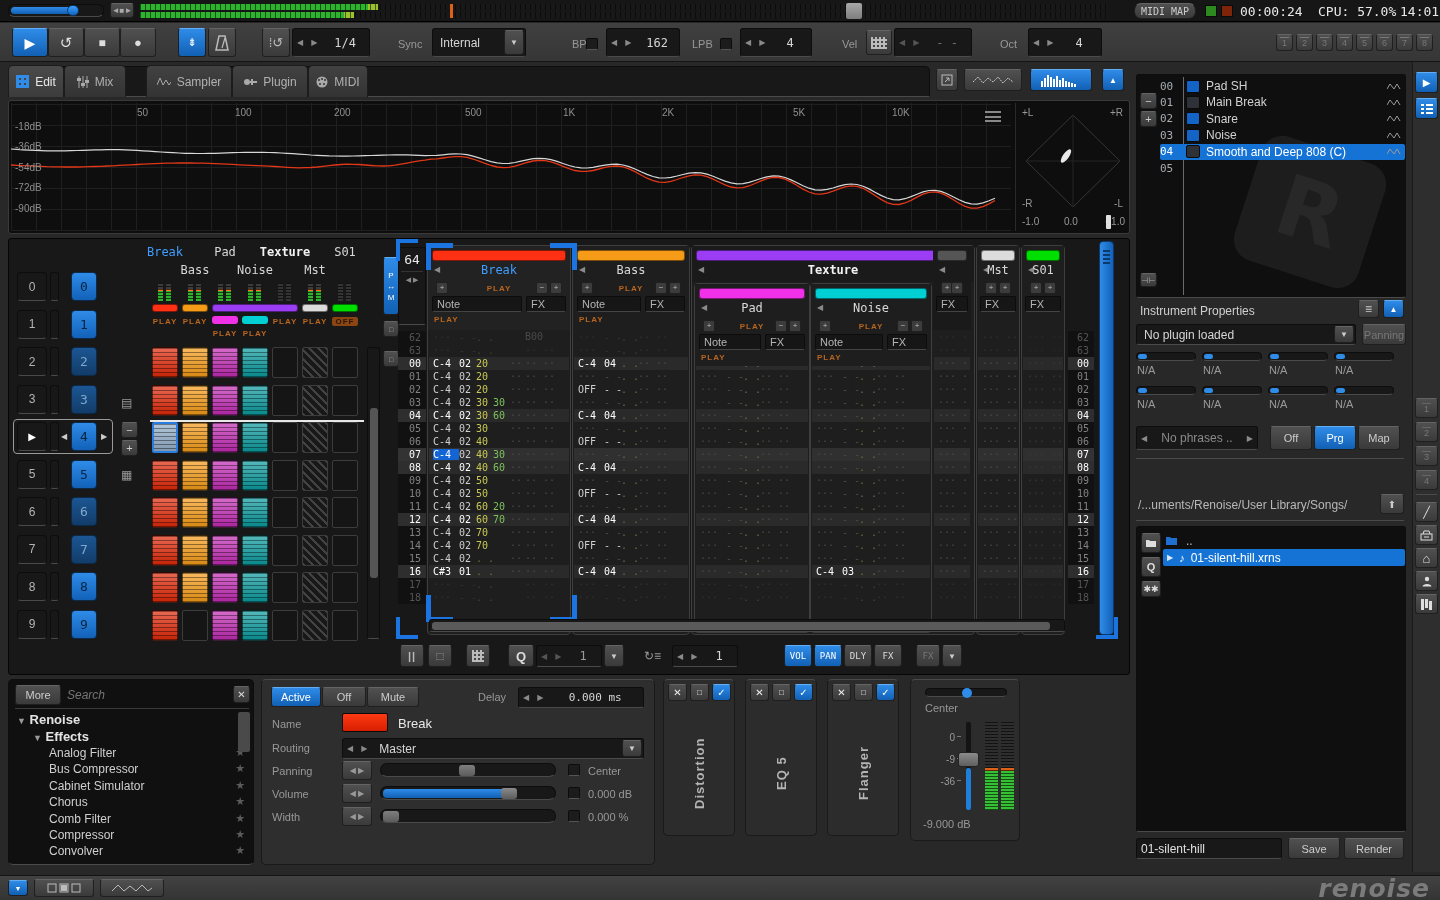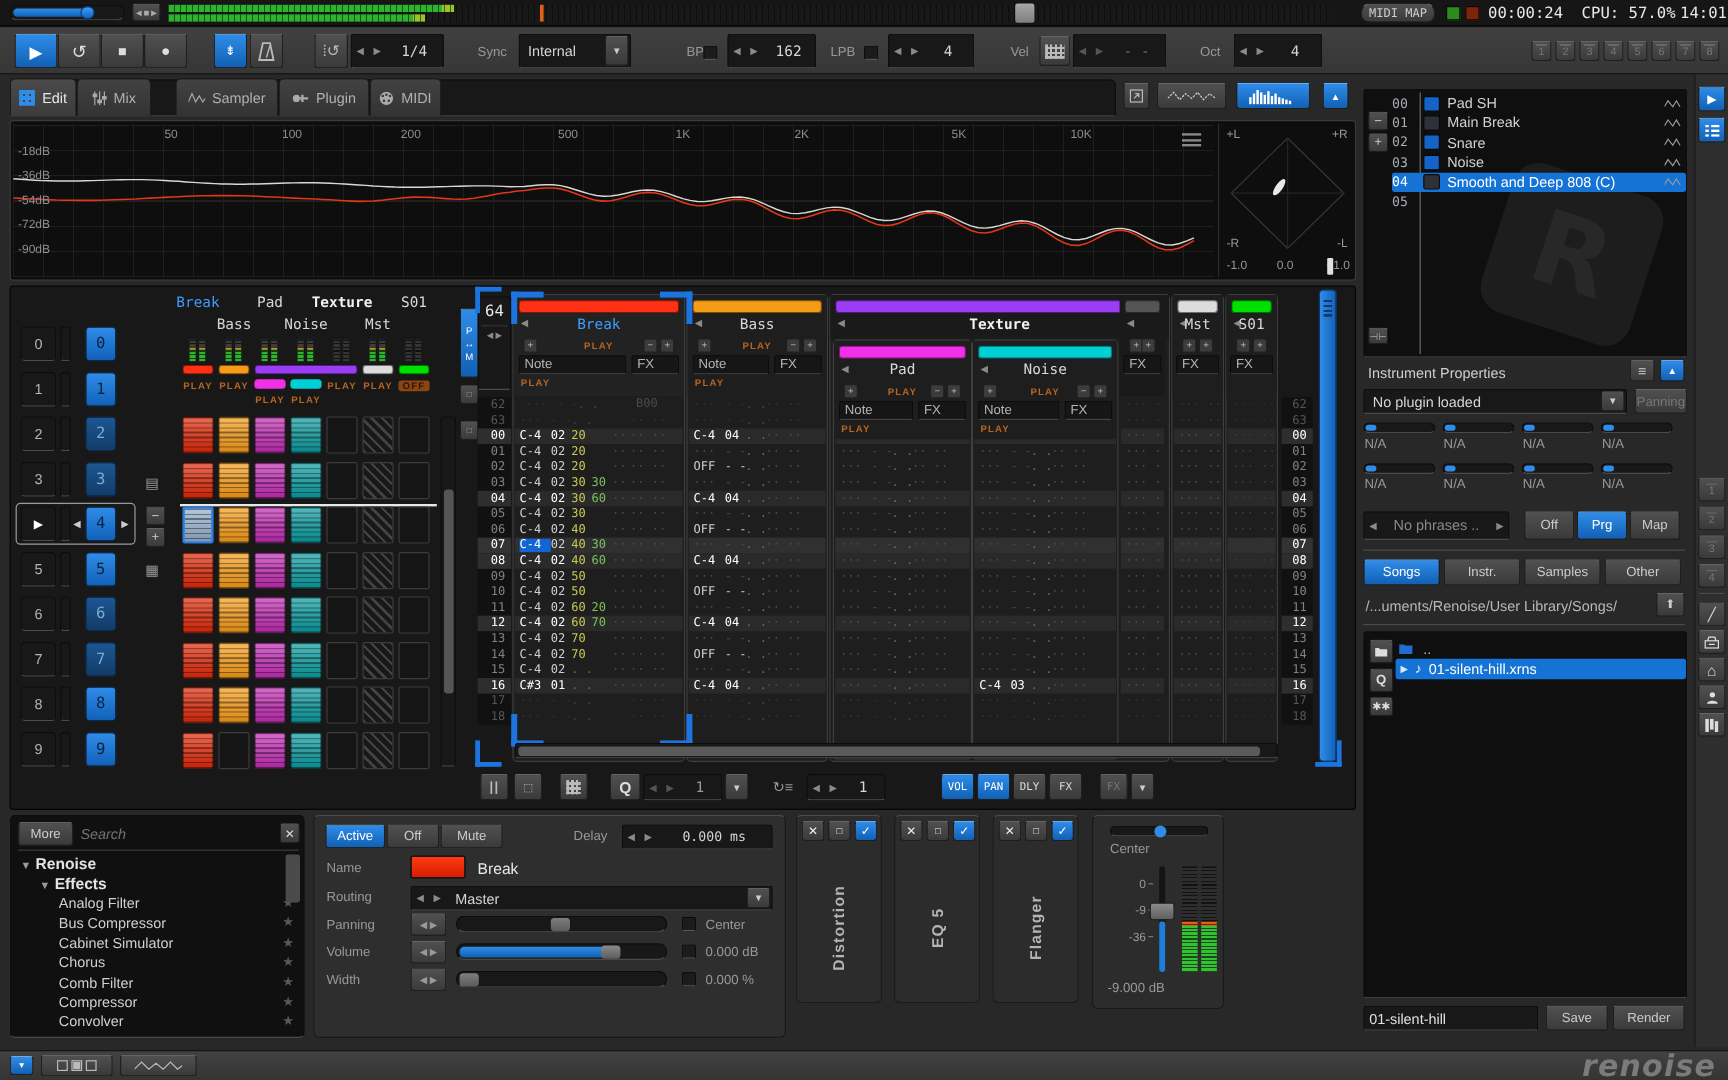--- a/index.html
+++ b/index.html
@@ -493,21 +493,21 @@
         <div style="text-align:center;font-size:7px;color:#8a8a8a">◀ ▶</div>
       </div>
       <div class="a tpanel" style="left:31px;top:6px;width:144px;height:390px"></div>
       <div class="a tpanel" style="left:176px;top:6px;width:118px;height:390px"></div>
       <div class="a tpanel" style="left:295px;top:6px;width:284px;height:390px"></div>
       <div class="a tpanel" style="left:580px;top:6px;width:44px;height:390px"></div>
       <div class="a tpanel" style="left:625px;top:6px;width:44px;height:390px"></div>
       <div class="a tpanel" style="left:298px;top:44px;width:116px;height:350px"></div>
       <div class="a tpanel" style="left:414px;top:44px;width:122px;height:350px"></div>
       <div class="a" style="left:33px;top:92px;width:140px">
-        <div class="prow" style="opacity:.45;justify-content:center;">
+        <div class="prow" style="opacity:.45;">
           <span class="td" style="width:26px">··· ·</span>
           <span class="td" style="width:17px">- -</span>
           <span class="tdy" style="width:17px">. .</span>
           <span class="td" style="width:17px"></span>
           <span class="td" style="width:15px"></span>
           <span class="td" style="width:34px"><span class="tfx">B00</span></span>
         </div>
         <div class="prow" style="opacity:.45;">
           <span class="td" style="width:26px">··· ·</span>
           <span class="td" style="width:17px">- -</span>
@@ -1609,26 +1609,20 @@
   <div class="a stepper" style="left:0;top:360px;width:122px;height:24px;color:#8a8a8a">
       <span class="arr">◀</span>
       <span class="v" style="font-family:'Liberation Sans',sans-serif;font-size:12px;color:#8a8a8a">No phrases ..</span>
       <span class="arr">▶</span>
     </div>
   <div class="a b" style="left:134px;top:360px;width:42px;height:24px">Off</div>
   <div class="a b blue" style="left:178px;top:360px;width:42px;height:24px">Prg</div>
   <div class="a b" style="left:222px;top:360px;width:42px;height:24px">Map</div>
   <div class="a" style="left:0;top:392px;width:268px;border-top:1px solid #4a4a4a"></div>
 
-  <div id="disktabs" class="a" style="left:0;top:400px;width:270px;height:24px">
-      <div class="a b blue" style="left:0px;top:0;width:64px;height:22px">Songs</div>
-      <div class="a b " style="left:67px;top:0;width:64px;height:22px">Instr.</div>
-      <div class="a b " style="left:134px;top:0;width:64px;height:22px">Samples</div>
-      <div class="a b " style="left:201px;top:0;width:64px;height:22px">Other</div>
-    </div>
   <div class="a" style="left:2px;top:432px;font-size:12px;color:#b8b8b8;width:236px;overflow:hidden;white-space:nowrap">/...uments/Renoise/User Library/Songs/</div>
   <div class="a b" style="left:244px;top:428px;width:24px;height:20px;font-size:10px">⬆</div>
   <div class="a" style="left:0;top:454px;width:268px;border-top:1px solid #4a4a4a"></div>
   <div class="a well" style="left:0;top:460px;width:270px;height:306px;background:#0f0f0f">
     <div class="a b" style="left:4px;top:6px;width:20px;height:20px">
         <svg width="12" height="10" viewBox="0 0 12 10">
           <path d="M1 2 L4 2 L5 3 L11 3 L11 9 L1 9 Z" fill="#ddd"></path>
         </svg>
       </div>
     <div class="a b" style="left:4px;top:30px;width:20px;height:20px;font-weight:bold;color:#ddd">Q</div>

